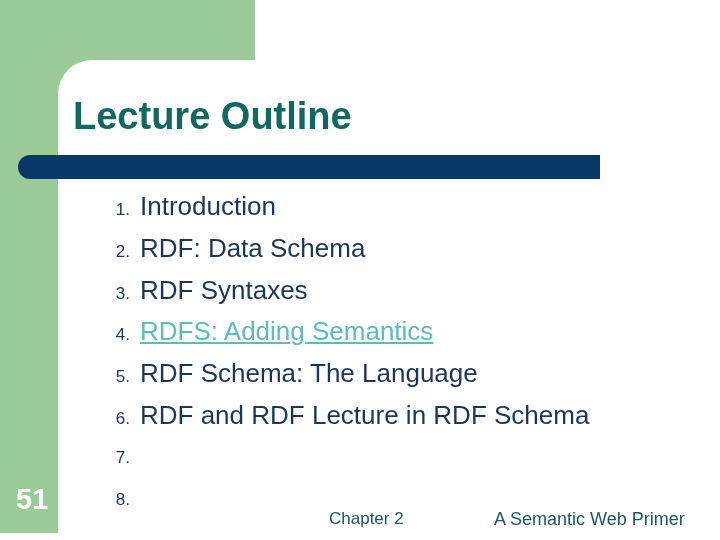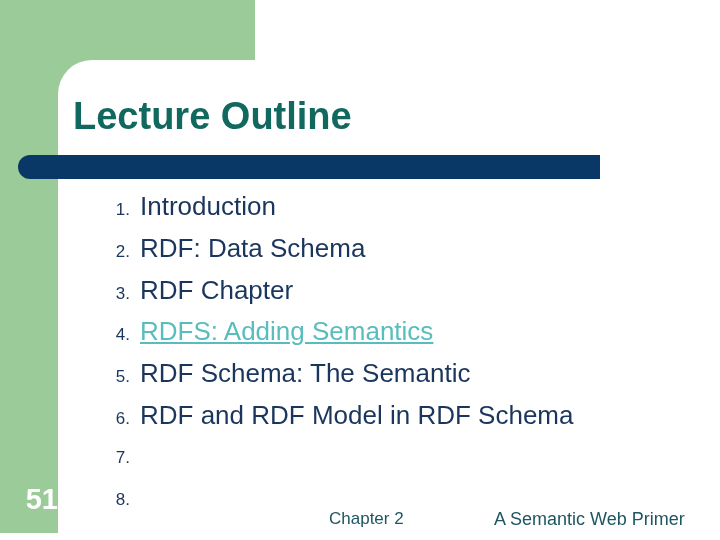--- a/index.html
+++ b/index.html
@@ -44,21 +44,21 @@
     padding-left:10px;font-size:26px;line-height:41.8px;white-space:nowrap;
     color:var(--body-navy,#1B365C);
     text-align:center;
   }
   .outline-item.highlighted .label{
     color:var(--highlight-teal,#58BDBD);
     text-decoration:underline;
   }
   .page-number{
     position:absolute;left:16px;top:483px;width:42px;
-    font-size:29px;font-weight:bold;color:#ffffff;text-align:right;
+    font-size:29px;font-weight:bold;color:#ffffff;text-align:left;
   }
   .footer-chapter{
     position:absolute;left:289px;top:509px;
     font-size:17px;color:var(--footer-teal,#1D5662);white-space:nowrap;margin-left:40px;
   }
   .footer-book{
     position:absolute;left:494px;top:509px;
     font-size:18px;color:var(--footer-teal,#1D5662);white-space:nowrap;
   }
 </style>
@@ -76,33 +76,33 @@
     <div class="outline-item">
       <span class="num">1.</span>
       <span class="label">Introduction</span>
     </div>
     <div class="outline-item">
       <span class="num">2.</span>
       <span class="label">RDF: Data Schema</span>
     </div>
     <div class="outline-item">
       <span class="num">3.</span>
-      <span class="label">RDF Chapter</span>
+      <span class="label">RDF Syntaxes</span>
     </div>
     <div class="outline-item highlighted">
       <span class="num">4.</span>
       <span class="label">RDFS: Adding Semantics</span>
     </div>
     <div class="outline-item">
       <span class="num">5.</span>
-      <span class="label">RDF Schema: The Semantic</span>
+      <span class="label">RDF Schema: The Language</span>
     </div>
     <div class="outline-item">
       <span class="num">6.</span>
-      <span class="label">RDF and RDF Model in RDF Schema</span>
+      <span class="label">RDF and RDF Lecture in RDF Schema</span>
     </div>
     <div class="outline-item">
       <span class="num">7.</span>
     </div>
     <div class="outline-item">
       <span class="num">8.</span>
     </div>
   </div>
 
   <div class="page-number">51</div>

